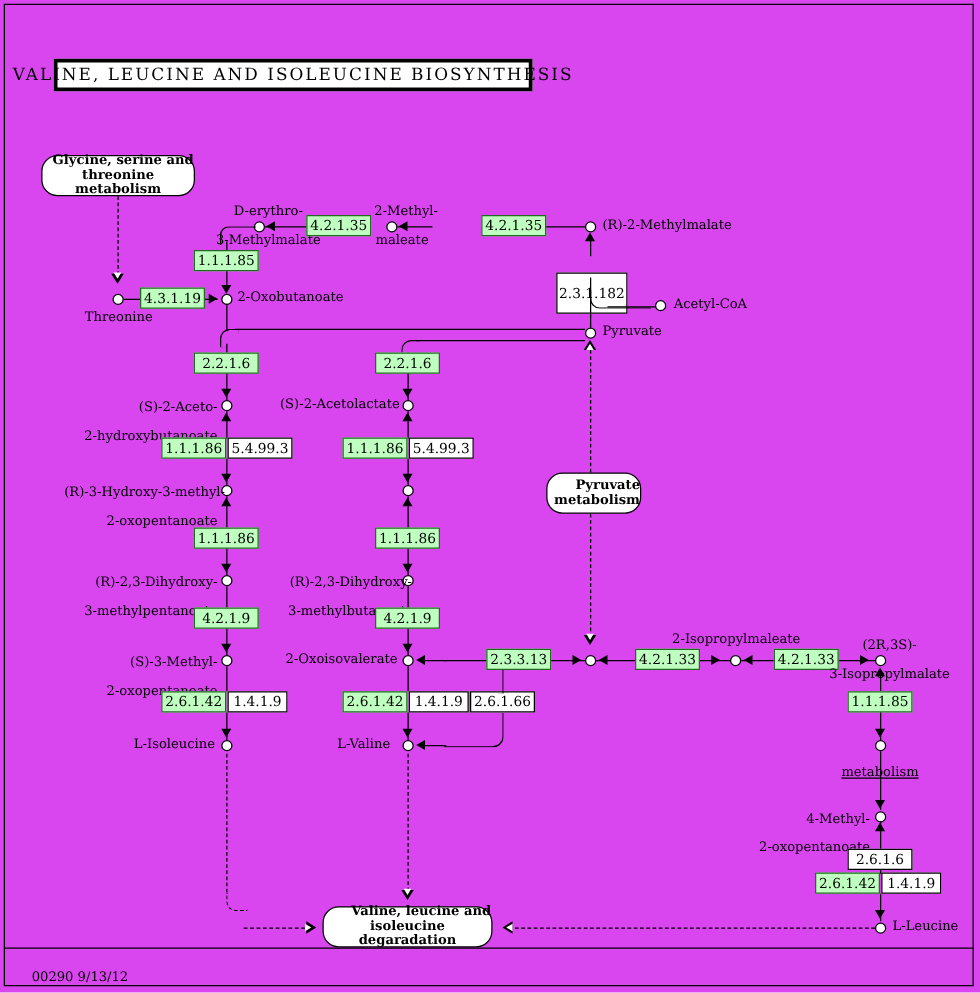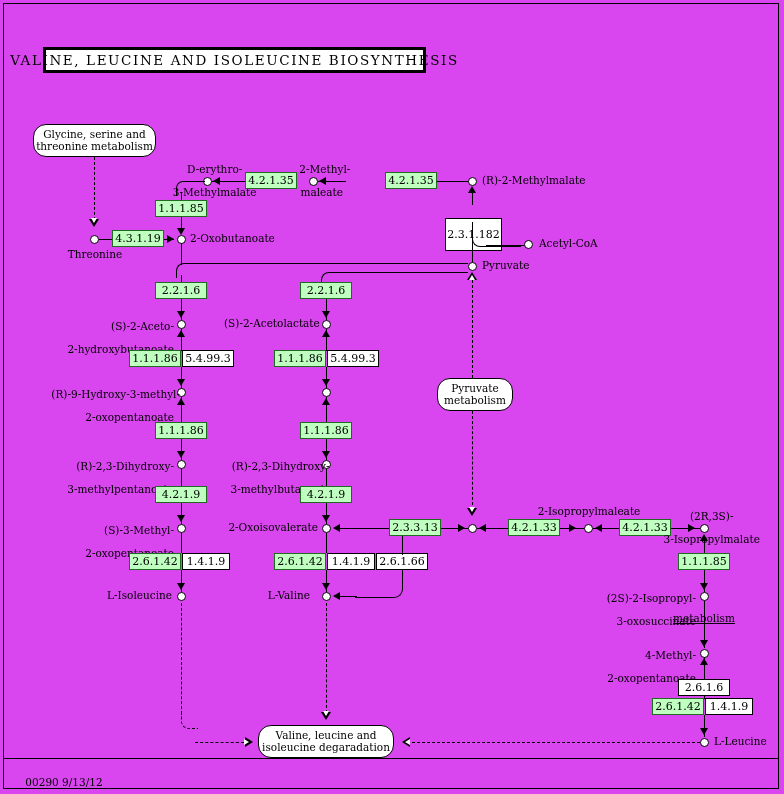--- a/index.html
+++ b/index.html
@@ -7,22 +7,22 @@
   #canvas{position:relative;width:784px;height:794px;background:#d946ef;overflow:hidden;}
   #frame{position:absolute;left:3px;top:3px;width:776px;height:786px;border:1px solid #000;box-sizing:border-box;}
 
   
   .title-box{position:absolute;border:3px solid #000;background:#fff;box-sizing:border-box;
              display:flex;align-items:center;justify-content:center;}
   .title-text{font-size:13.5px;letter-spacing:1.6px;white-space:nowrap;color:#000;}
 
   
   .maplink{position:absolute;border:1.4px solid #000;border-radius:13px;background:#fff;box-sizing:border-box;
-           display:flex;align-items:center;justify-content:center;text-align:center;line-height:1.12;
-           font-size:10.5px;color:#000;}
+           display:flex;align-items:flex-end;justify-content:center;text-align:center;line-height:1.12;
+           font-size:10.5px;color:#000;font-weight:bold;}
 
   
   .ec{position:absolute;border:1.2px solid #000;box-sizing:border-box;background:#fff;
       display:flex;align-items:center;justify-content:center;font-size:11px;color:#000;white-space:nowrap;}
   .ec.green{background:#bfffbf;border-color:#1f6b1f;}
 
   
   .cpd{position:absolute;width:9px;height:9px;border:1.4px solid #000;border-radius:50%;
        background:#fff;box-sizing:border-box;}
 
@@ -194,21 +194,21 @@
     <span>1.1.1.86</span>
   </div>
   <div class="ec" style="left:182px;top:350px;width:52px;height:17px;">
     <span>5.4.99.3</span>
   </div>
   <div class="ln vln" style="left:181px;top:367px;height:22px;"></div>
   <div class="ar ar-d" style="left:177px;top:379px;"></div>
 
   <div class="cpd" style="left:177px;top:388px;"></div>
   <div class="lbl r" style="left:38px;top:377px;width:136px;">
-    <span>(R)-9-Hydroxy-3-methyl-</span><br>
+    <span>(R)-3-Hydroxy-3-methyl-</span><br>
     <span>2-oxopentanoate</span>
   </div>
   <div class="ar ar-u" style="left:177px;top:398px;"></div>
   <div class="ln vln" style="left:181px;top:397px;height:26px;"></div>
 
   <div class="ec green" style="left:155px;top:422px;width:52px;height:17px;">
     <span>1.1.1.86</span>
   </div>
   <div class="ln vln" style="left:181px;top:439px;height:21px;"></div>
   <div class="ar ar-d" style="left:177px;top:451px;"></div>
@@ -299,21 +299,21 @@
   <div class="ec" style="left:327px;top:553px;width:48px;height:17px;">
     <span>1.4.1.9</span>
   </div>
   <div class="ec" style="left:376px;top:553px;width:52px;height:17px;">
     <span>2.6.1.66</span>
   </div>
   <div class="ln vln" style="left:326px;top:570px;height:22px;"></div>
   <div class="ar ar-d" style="left:322px;top:583px;"></div>
 
   <div class="cpd" style="left:322px;top:592px;"></div>
-  <div class="lbl r" style="left:248px;top:590px;width:62px;">L-Valine</div>
+  <div class="lbl r" style="left:260px;top:590px;width:62px;text-align:center;">L-Valine</div>
 
   <div class="elb" style="left:355px;top:570px;width:47px;height:27px;border-right:1.3px solid #000;border-bottom:1.3px solid #000;border-top:none;border-left:none;border-bottom-right-radius:9px;"></div>
   <div class="ln hln" style="left:335px;top:596px;width:22px;"></div>
   <div class="ar ar-l" style="left:333px;top:592px;"></div>
 
   <div class="elb" style="left:355px;top:528px;width:47px;height:26px;border-right:1.3px solid #000;border-top:1.3px solid #000;border-left:none;border-bottom:none;border-top-right-radius:9px;"></div>
   <div class="ln hln" style="left:335px;top:528px;width:22px;"></div>
   <div class="ar ar-l" style="left:333px;top:524px;"></div>
 
   <div class="dash-v" style="left:326px;top:603px;height:110px;"></div>
@@ -355,24 +355,20 @@
 
   <div class="ln vln" style="left:704px;top:536px;height:17px;"></div>
   <div class="ar ar-u" style="left:700px;top:534px;"></div>
   <div class="ec green" style="left:678px;top:553px;width:52px;height:17px;">
     <span>1.1.1.85</span>
   </div>
   <div class="ln vln" style="left:704px;top:570px;height:22px;"></div>
   <div class="ar ar-d" style="left:700px;top:583px;"></div>
 
   <div class="cpd" style="left:700px;top:592px;"></div>
-  <div class="lbl r" style="left:592px;top:581px;width:104px;">
-    <span>(2S)-2-Isopropyl-</span><br>
-    <span>3-oxosuccinate</span>
-  </div>
 
   <div class="lbl u c" style="left:665px;top:613px;width:78px;">metabolism</div>
   <div class="ln vln" style="left:704px;top:601px;height:47px;"></div>
   <div class="ar ar-d" style="left:700px;top:640px;"></div>
 
   <div class="cpd" style="left:700px;top:649px;"></div>
   <div class="lbl r" style="left:592px;top:638px;width:104px;">
     <span>4-Methyl-</span><br>
     <span>2-oxopentanoate</span>
   </div>

